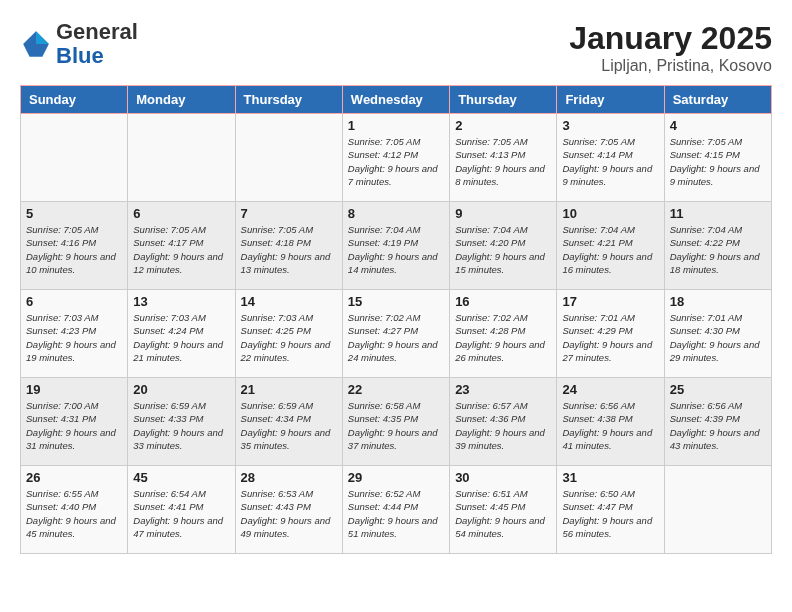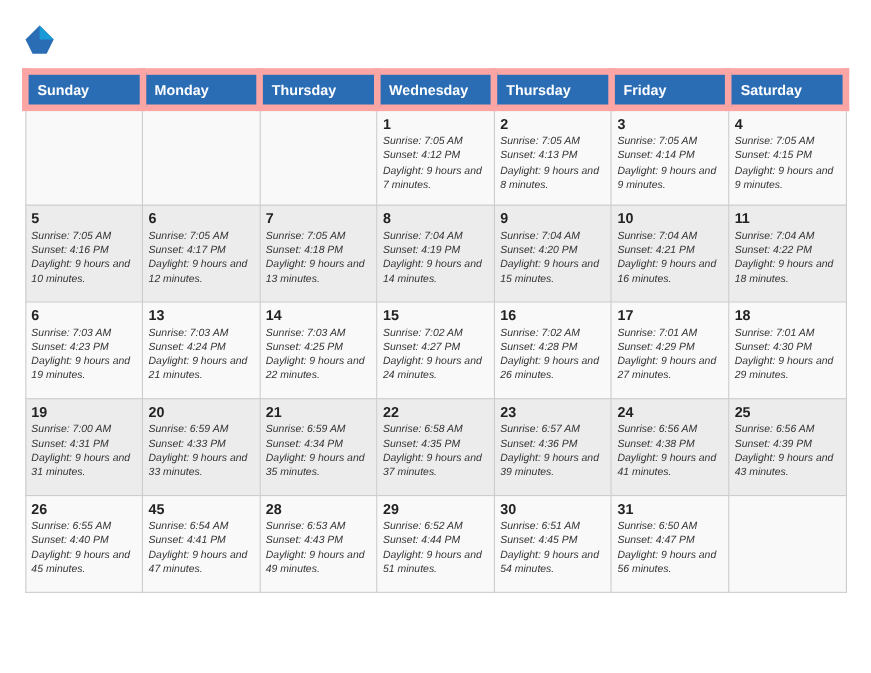--- a/index.html
+++ b/index.html
@@ -49,21 +49,21 @@
       border-collapse: collapse;
       table-layout: fixed;
     }
     thead tr th {
       background: #2a6db5;
       color: #fff;
       font-size: 13px;
       font-weight: bold;
       padding: 6px 8px;
       text-align: left;
-      border: 6px solid #fca5a5;
+      border: 1px solid #fca5a5;
     }
     tbody tr td {
       vertical-align: top;
       border: 1px solid #ccc;
       padding: 4px 5px;
       font-size: 10px;
       color: #333;
       min-height: 80px;
       height: 88px;
     }
@@ -89,20 +89,28 @@
   </style>
 </head>
 <body>
 
 <div class="header">
   <div class="logo">
     <svg class="logo-icon" viewBox="0 0 40 40">
       <polygon points="20,4 36,20 28,36 12,36 4,20" fill="#2a6db5"></polygon>
       <polygon points="20,4 36,20 20,20" fill="#1a9ad7"></polygon>
     </svg>
+    <div class="logo-text">
+      <span class="logo-general">General</span><br>
+      <span class="logo-blue">Blue</span>
+    </div>
+  </div>
+  <div class="title-block">
+    <div class="month-title">January 2025</div>
+    <div class="location-title">Lipljan, Pristina, Kosovo</div>
   </div>
 </div>
 
 <table>
   <thead>
     <tr id="weekday-header">
     <th>Sunday</th>
         <th>Monday</th>
         <th>Thursday</th>
         <th>Wednesday</th>

